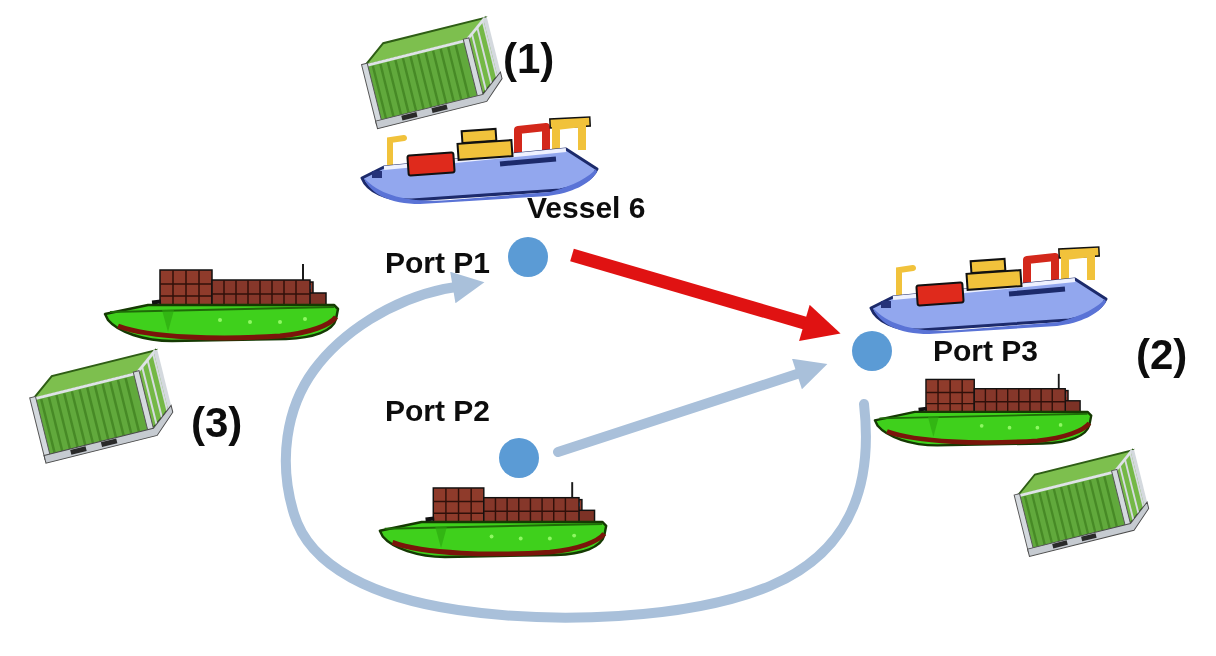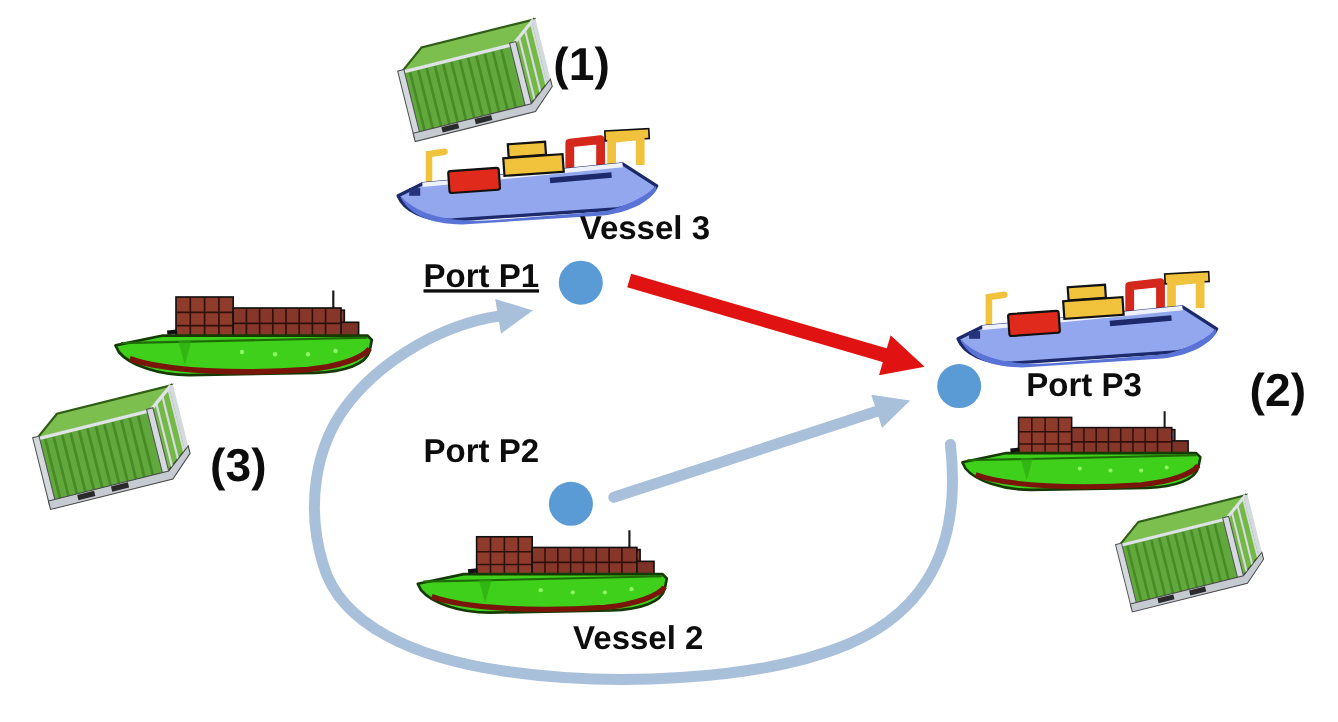--- a/index.html
+++ b/index.html
@@ -137,38 +137,37 @@
     <path class="route-direct" d="M572,255 L808,324" marker-end="url(#mh-direct)"></path>
   </svg>
 
   <svg class="abs" style="left:352px;top:8px;" width="165" height="132">
       <use href="#sym-container"></use>
     </svg>
   <div class="lbl lbl-note" style="left:503px;top:38px;">(1)</div>
   <svg class="abs" style="left:350px;top:116px;" width="250" height="92">
       <use href="#sym-cargoship"></use>
     </svg>
-  <div class="lbl lbl-vessel" style="left:527px;top:193px;">Vessel 3</div>
-  <div class="lbl lbl-port" style="left:385px;top:237px;text-decoration:underline;">Port P1</div>
+  <div class="lbl lbl-vessel" style="left:527px;top:193px;">Vessel 6</div>
+  <div class="lbl lbl-port" style="left:385px;top:248px;">Port P1</div>
   <div class="port-dot" style="left:508px;top:237px;"></div>
 
   <svg class="abs" style="left:100px;top:262px;" width="245" height="84">
       <use href="#sym-barge"></use>
     </svg>
   <svg class="abs" style="left:20px;top:340px;" width="168" height="135">
       <use href="#sym-container"></use>
     </svg>
   <div class="lbl lbl-note" style="left:191px;top:402px;">(3)</div>
 
   <div class="lbl lbl-port" style="left:385px;top:396px;">Port P2</div>
   <div class="port-dot" style="left:499px;top:438px;"></div>
   <svg class="abs" style="left:375px;top:480px;" width="238" height="82">
       <use href="#sym-barge"></use>
     </svg>
-  <div class="lbl lbl-vessel" style="left:521px;top:566px;">Vessel 2</div>
 
   <svg class="abs" style="left:858px;top:246px;" width="252" height="92">
       <use href="#sym-cargoship"></use>
     </svg>
   <div class="port-dot" style="left:852px;top:331px;"></div>
   <div class="lbl lbl-port" style="left:933px;top:336px;">Port P3</div>
   <div class="lbl lbl-note" style="left:1136px;top:334px;">(2)</div>
   <svg class="abs" style="left:860px;top:372px;" width="248" height="78">
       <use href="#sym-barge"></use>
     </svg>

